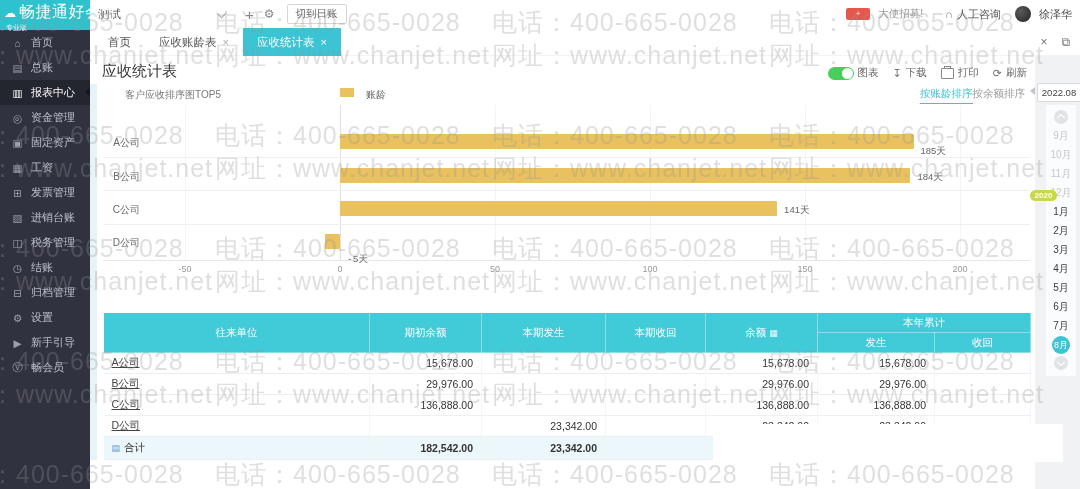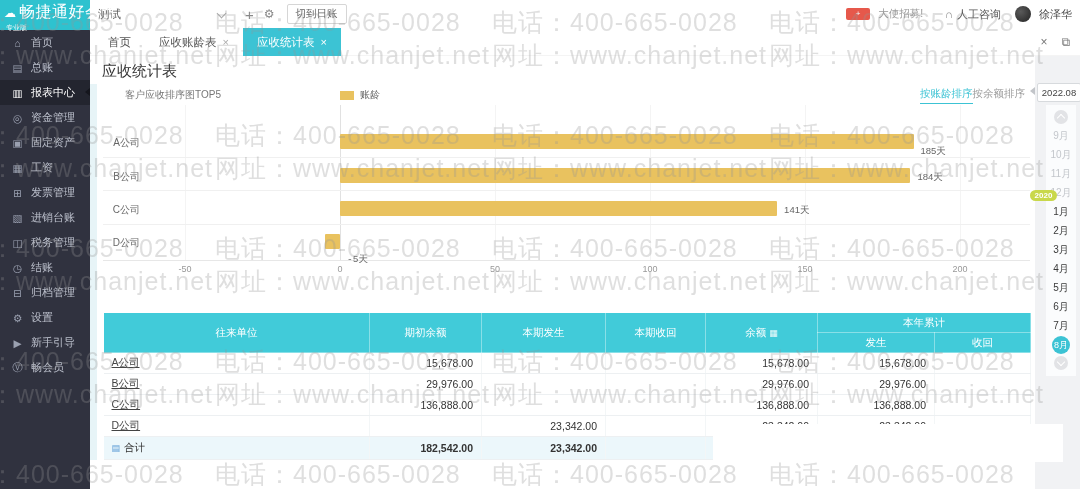--- a/index.html
+++ b/index.html
@@ -54,21 +54,21 @@
         font-size:10.5px;color:#666;}
   .tool{display:flex;align-items:center;gap:4px;cursor:pointer;}
   .tool .tico{font-size:11px;color:#777;}
   .toggle{width:26px;height:13px;border-radius:7px;background:#47cf59;position:relative;}
   .toggle .knob{position:absolute;right:1px;top:1px;width:11px;height:11px;border-radius:50%;background:#fff;}
   .printer{width:11px;height:9px;border:1px solid #888;border-radius:1px;position:relative;display:inline-block;}
   .printer:before{content:"";position:absolute;left:2px;top:-3px;width:5px;height:2px;border:1px solid #888;border-bottom:none;}
   
   #chart-header{position:absolute;left:0;top:30px;width:100%;height:18px;font-size:10px;color:#777;}
   #chart-title{position:absolute;left:35px;top:2px;}
-  #legend{position:absolute;left:250px;top:2px;display:flex;align-items:center;gap:6px;color:#666;}
+  #legend{position:absolute;left:250px;top:2px;display:flex;gap:12px;color:#666;}
   .legend-swatch{width:14px;height:9px;background:#e9c25f;display:inline-block;}
   #sorts{position:absolute;right:10px;top:1px;display:flex;font-size:10.5px;}
   .sort{color:#999;cursor:pointer;padding-bottom:2px;}
   .sort.active{color:#3cc3d4;border-bottom:1px solid #3cc3d4;}
   
   #plot{position:absolute;left:13px;top:49px;width:927px;height:172px;}
   .gridline{position:absolute;top:0;height:155px;width:1px;background:#f4f4f4;}
   .gridline.zero{background:#e1e1e1;}
   .sep{position:absolute;left:0;right:0;height:1px;background:#f0f0f0;}
   .axisline{position:absolute;left:0;right:0;top:155px;height:1px;background:#e7e7e7;}
@@ -217,20 +217,40 @@
   <div id="tabbar-icons">
     <span>×</span>
     <span>⧉</span>
   </div>
 </div>
 
 <div id="content">
   <div id="left-strip"></div>
   <div id="page-title">应收统计表</div>
 
+  <div id="report-tools">
+    <span class="tool">
+      <span class="toggle">
+          <span class="knob"></span>
+        </span>
+      <span>图表</span>
+    </span>
+    <span class="tool">
+      <span class="tico">↧</span>
+      <span>下载</span>
+    </span>
+    <span class="tool">
+      <span class="printer"></span>
+      <span>打印</span>
+    </span>
+    <span class="tool">
+      <span class="tico">⟳</span>
+      <span>刷新</span>
+    </span>
+  </div>
 
   <div id="chart-header">
     <span id="chart-title">客户应收排序图TOP5</span>
     <span id="legend">
       <span class="legend-swatch"></span>
       <span>账龄</span>
     </span>
     <span id="sorts">
       <span class="sort active">按账龄排序</span>
       <span class="sort">按余额排序</span>

